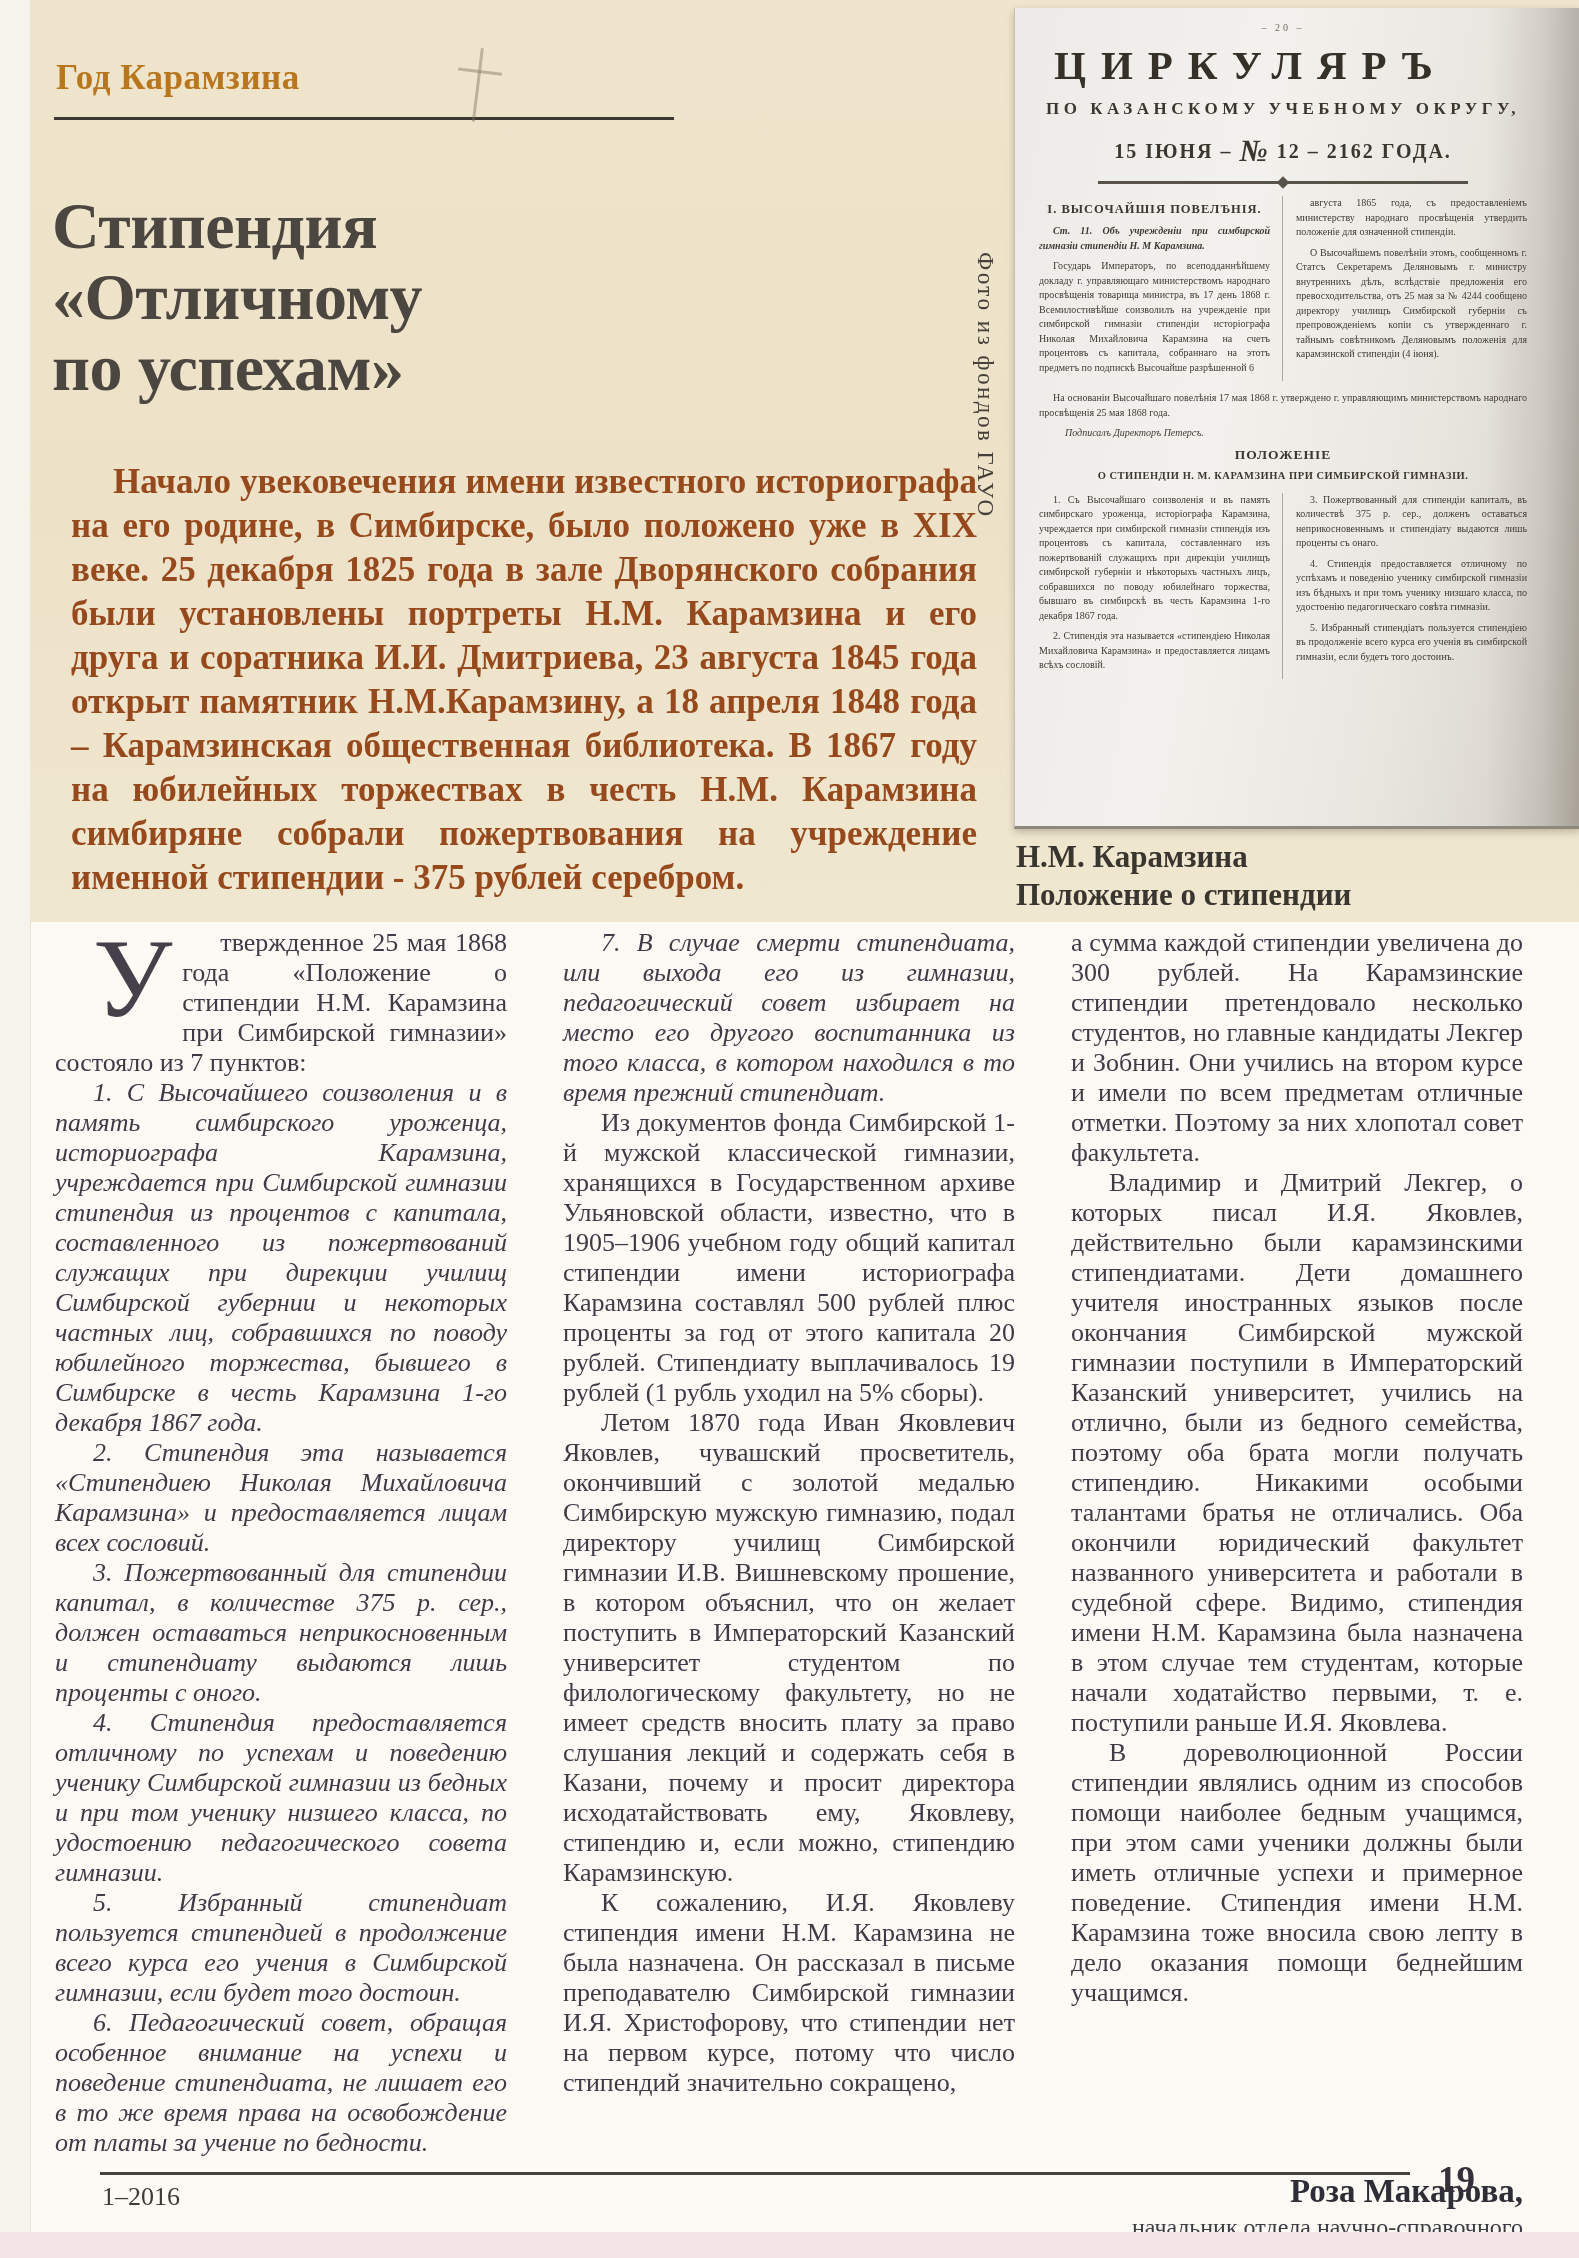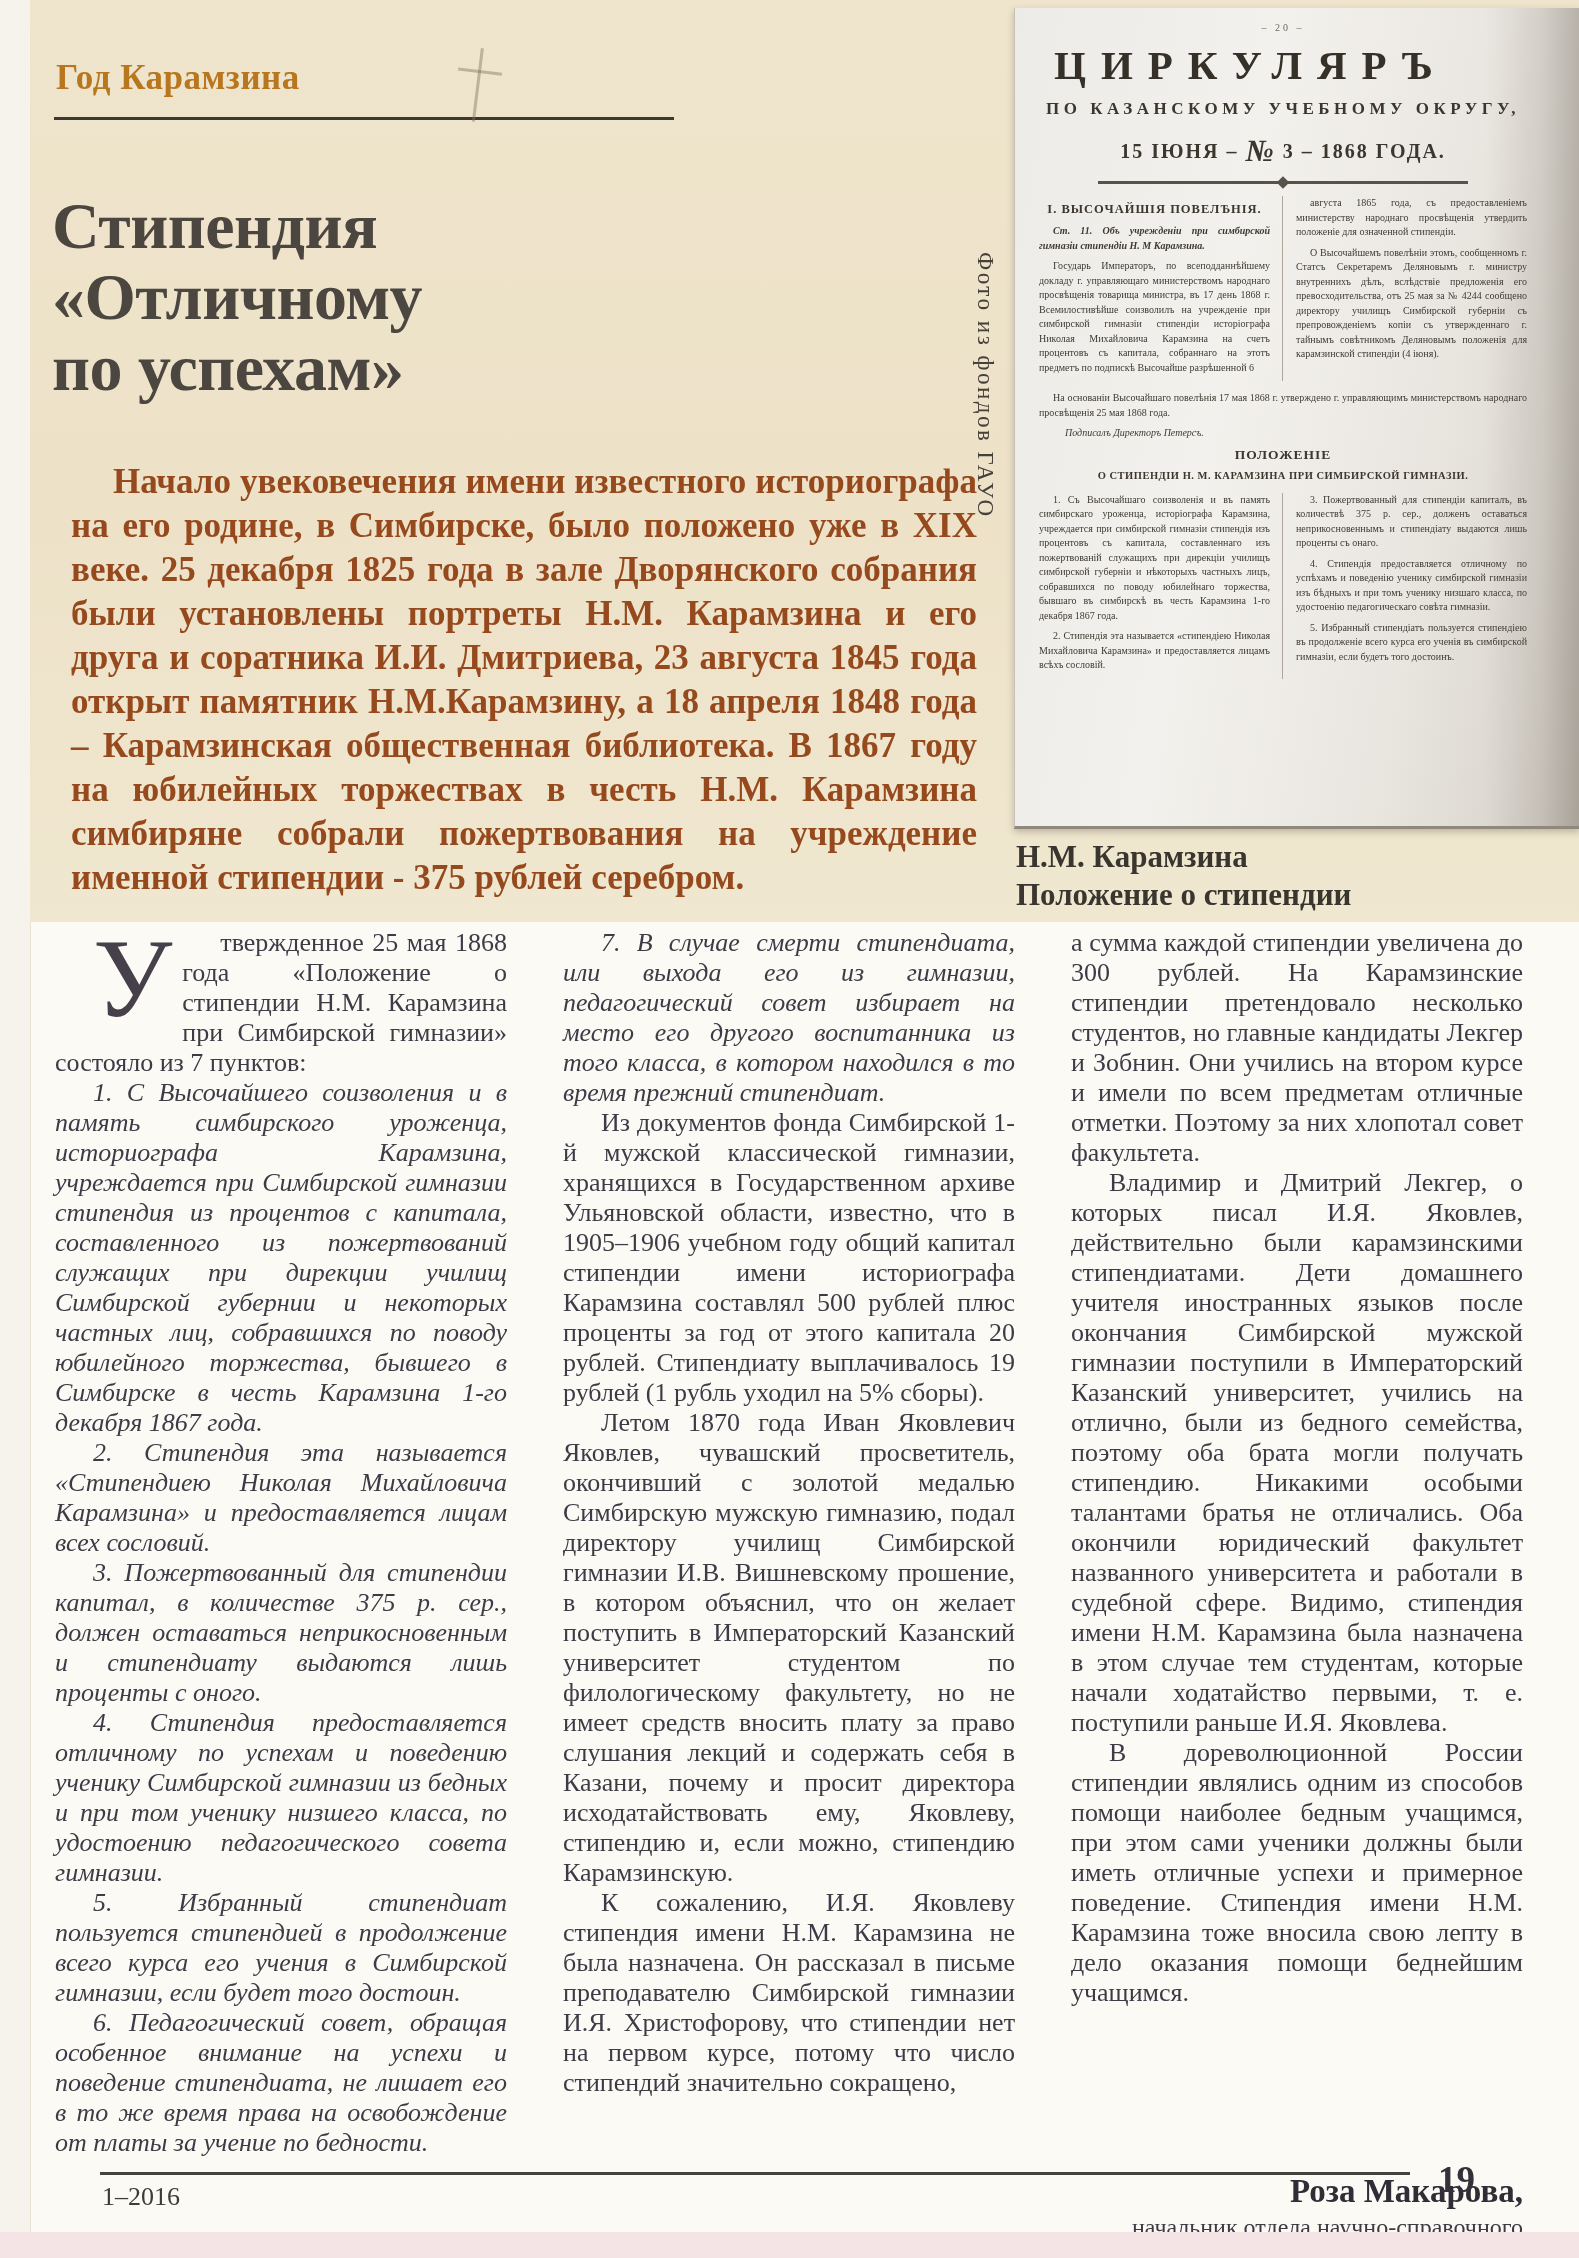--- a/index.html
+++ b/index.html
@@ -104,21 +104,21 @@
 </div>
 
 <div class="doc">
   <div class="doc-inner">
     <div class="np-pageno">– 20 –</div>
     <div class="np-masthead">ЦИРКУЛЯРЪ</div>
     <div class="np-sub">ПО КАЗАНСКОМУ УЧЕБНОМУ ОКРУГУ,</div>
     <div class="np-date">
       <span>15 ІЮНЯ –</span>
       <span class="np-no">№</span>
-      <span>3 – 1868 ГОДА.</span>
+      <span>12 – 2162 ГОДА.</span>
     </div>
     <div class="np-divider">
         <span class="diamond"></span>
       </div>
     <div class="np-cols">
       <div class="np-col">
         <div class="np-h1">І. ВЫСОЧАЙШІЯ ПОВЕЛѢНІЯ.</div>
         <p class="np-p np-it">Ст. 11. Объ учрежденіи при симбирской гимназіи стипендіи Н. М Карамзина.</p>
         <p class="np-p">Государь Императоръ, по всеподданнѣйшему докладу г. управляющаго министерствомъ народнаго просвѣщенія товарища министра, въ 17 день 1868 г. Всемилостивѣйше соизволилъ на учрежденіе при симбирской гимназіи стипендіи исторіографа Николая Михайловича Карамзина на счетъ процентовъ съ капитала, собраннаго на этотъ предметъ по подпискѣ Высочайше разрѣшенной 6</p>
       </div>

